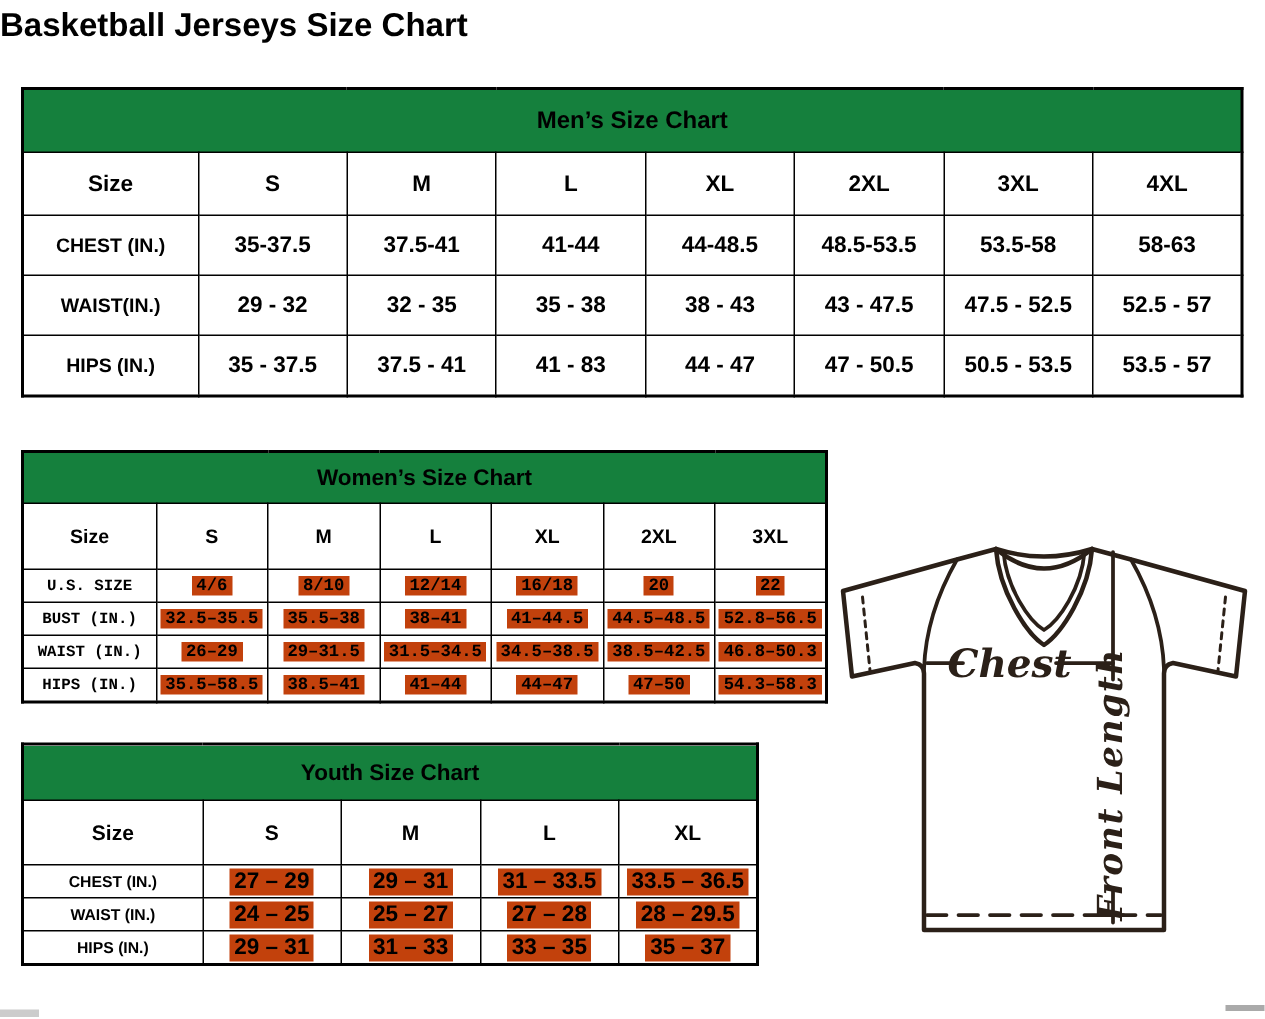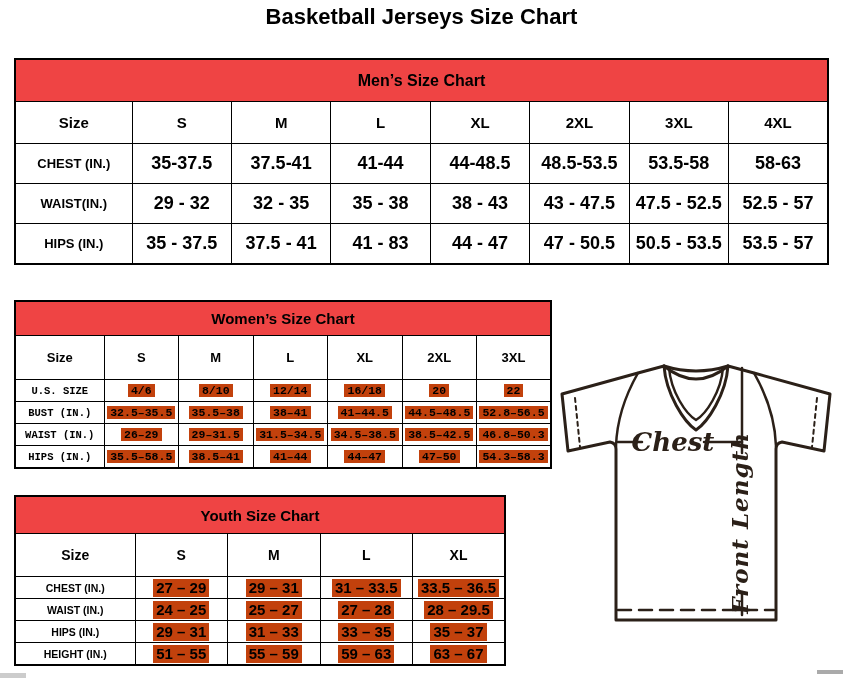--- a/index.html
+++ b/index.html
@@ -4,42 +4,42 @@
 <style>
   html,body { margin:0; padding:0; }
   body {
     width:843px; height:679px; position:relative;
     background:#ffffff; color:#000;
     font-family:"Liberation Sans", sans-serif;
     overflow:hidden;
   }
   .page-title {
     position:absolute; left:0; top:4px; width:843px;
-    text-align:center; font-size:22px; font-weight:bold;
+    text-align:left; font-size:22px; font-weight:bold;
   }
   .table-wrap { position:absolute; }
   .t-men   { left:14px; top:58px;  width:815px; }
   .t-women { left:14px; top:300px; width:538px; }
   .t-youth { left:14px; top:495px; width:492px; }
 
   table.size-table {
     border-collapse:collapse; table-layout:fixed; width:100%;
     border:2px solid #000;
   }
   table.size-table th, table.size-table td {
     border:1px solid #000; text-align:center; vertical-align:middle;
     font-weight:bold; padding:0; overflow:hidden; white-space:nowrap;
   }
   .t-men th, .t-men td { border-width:2px; }
-  th.band { background:#ef4444; }
+  th.band { background:#15803d; }
 
   
   .t-men th.band { height:41px; font-size:16px; }
   .t-men .head-row th { height:41px; font-size:15px; }
-  .t-men tbody th, .t-men tbody td { height:39px; font-size:18px; }
+  .t-men tbody th, .t-men tbody td { height:39px; font-size:15px; }
   .t-men tbody th.rowlabel { font-size:13px; }
   .t-men col.label-col { width:117px; }
 
   
   .t-women th.band { height:33px; font-size:15px; }
   .t-women .head-row th { height:43px; font-size:13px; }
   .t-women tbody th, .t-women tbody td { height:21px; font-size:11.5px;font-family:Liberation Mono, monospace; }
   .t-women tbody th.rowlabel { font-size:10.5px; }
   .t-women col.label-col { width:89px; }
 
@@ -220,27 +220,20 @@
           <td><span class="hl">25 – 27</span></td>
           <td><span class="hl">27 – 28</span></td>
           <td><span class="hl">28 – 29.5</span></td>
         </tr>
         <tr>
           <th class="rowlabel">HIPS (IN.)</th>
           <td><span class="hl">29 – 31</span></td>
           <td><span class="hl">31 – 33</span></td>
           <td><span class="hl">33 – 35</span></td>
           <td><span class="hl">35 – 37</span></td>
-        </tr>
-        <tr>
-          <th class="rowlabel">HEIGHT (IN.)</th>
-          <td><span class="hl">51 – 55</span></td>
-          <td><span class="hl">55 – 59</span></td>
-          <td><span class="hl">59 – 63</span></td>
-          <td><span class="hl">63 – 67</span></td>
         </tr>
       </tbody>
   </table>
 </div>
 
 <svg class="jersey" viewBox="0 0 288 278" xmlns="http://www.w3.org/2000/svg">
   <g fill="none" stroke="#2b2018" stroke-width="3" stroke-linejoin="round" stroke-linecap="round">
     <path fill="#ffffff" d="M112,14 Q144,24 176,14 L202,21 L278,42 L272,99 L230,90 Q224,91 224,97 L224,268 L64,268 L64,97 Q64,91 58,90 L16,99 L10,42 L86,21 Z"></path>
     <path d="M112,14 Q144,40 176,14"></path>
     <path d="M112,14 C114,42 132,70 144,78 C156,70 174,42 176,14"></path>

